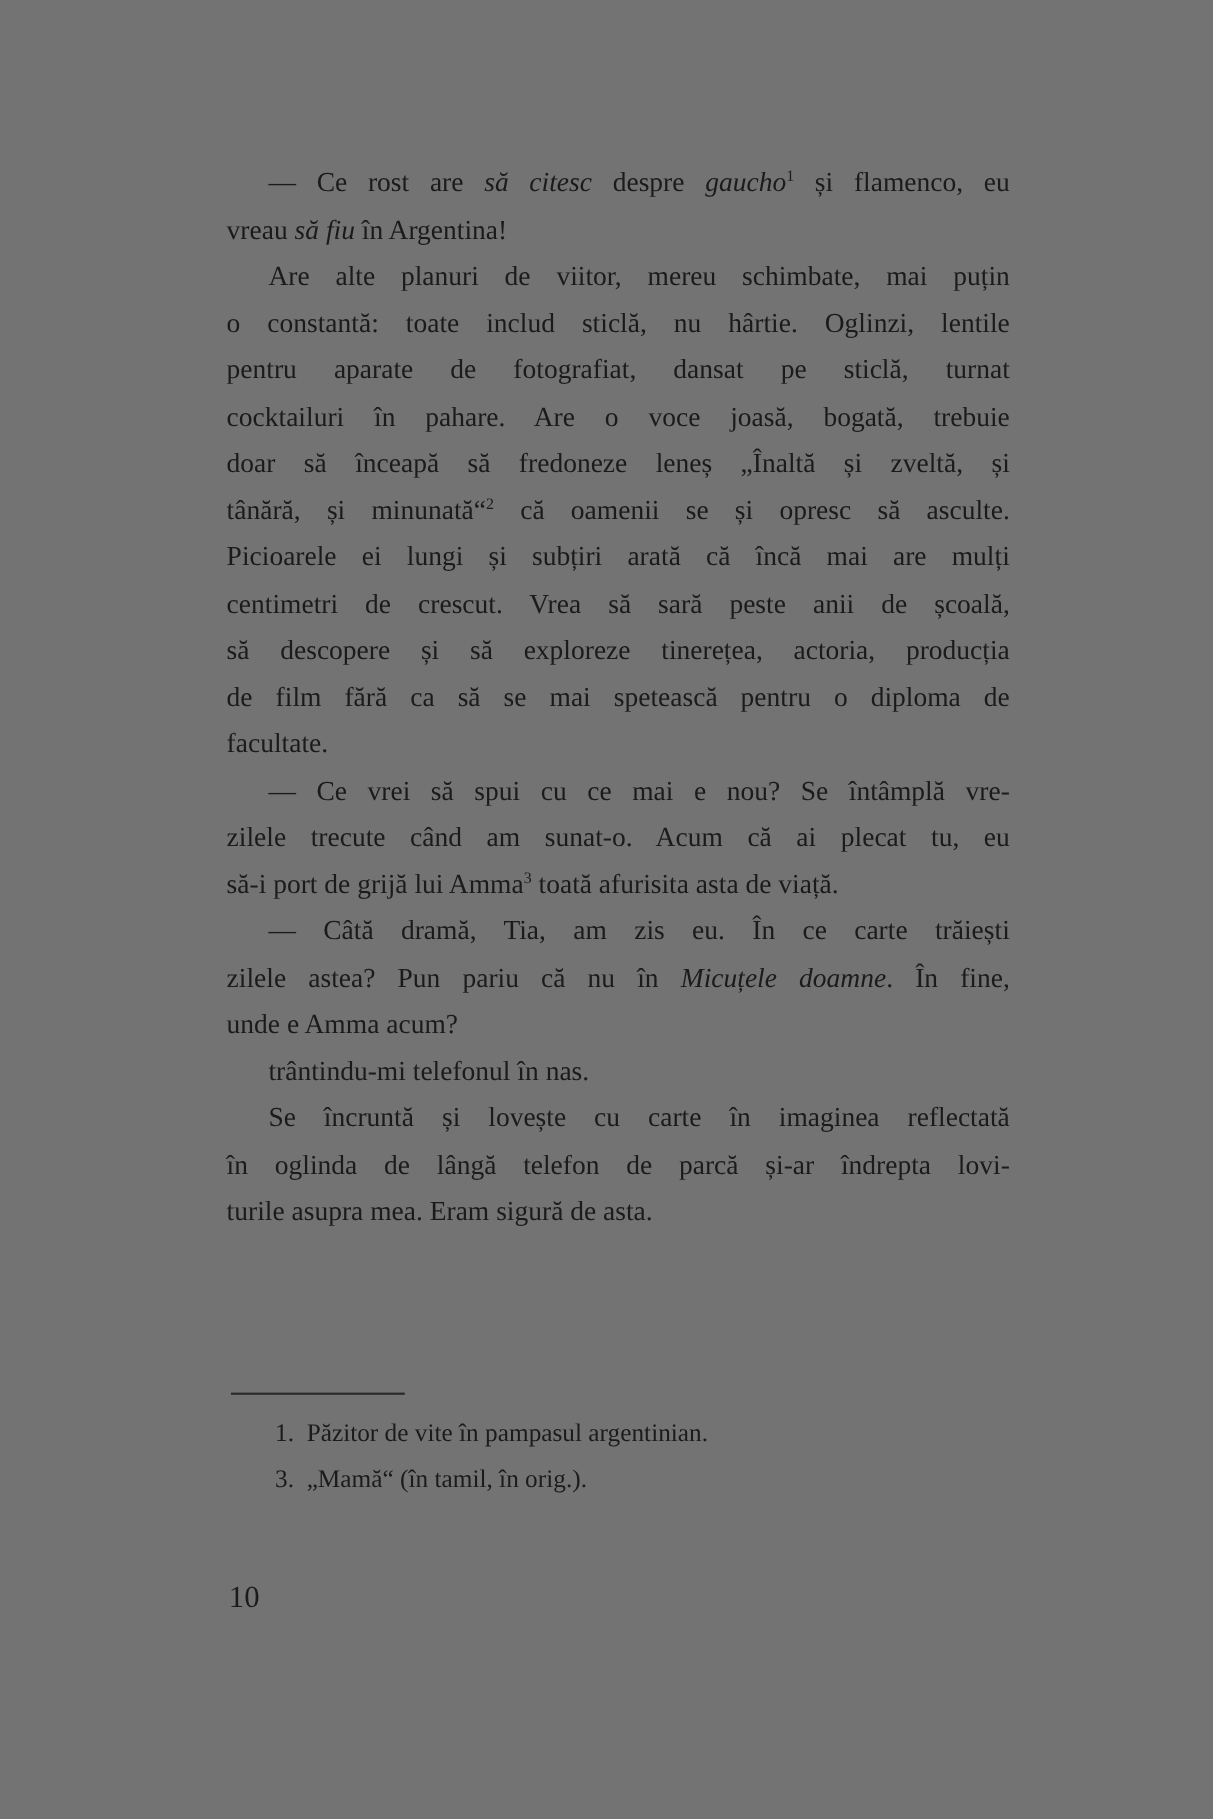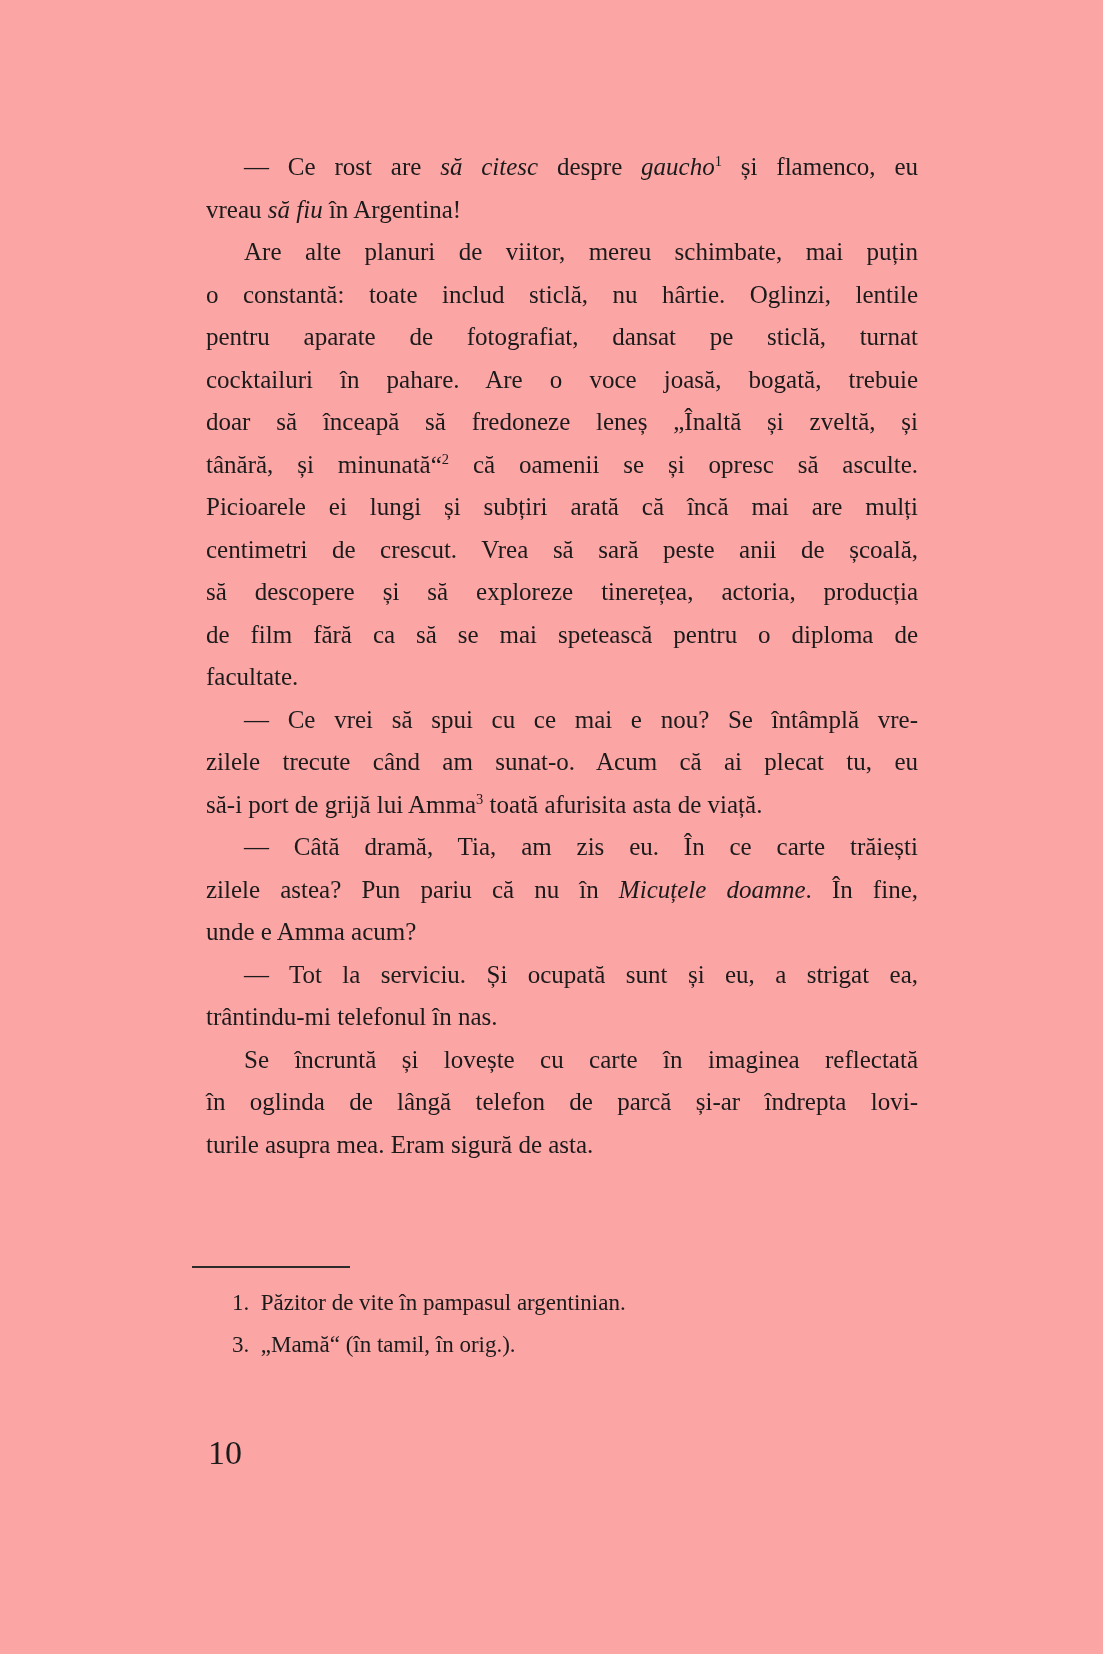--- a/index.html
+++ b/index.html
@@ -4,21 +4,21 @@
 <style>
   html, body {
     margin: 0;
     padding: 0;
     background: #ffffff;
   }
   .page {
     position: relative;
     width: 1103px;
     height: 1654px;
-    background: #fca5a5;
+    background: #737373;
     color: #1b1b1b;
     font-family: "Liberation Serif", "DejaVu Serif", serif;
     overflow: hidden;
   }
   .text-block {
     position: absolute;
     left: 206px;
     top: 146px;
     width: 712px;
     font-size: 25px;
@@ -29,21 +29,21 @@
     hyphens: none;
   }
   .line.full {
     text-align-last: justify;
   }
   .para .line:first-child {
     text-indent: 38px;
   }
   .footnote-area {
     position: absolute;
-    left: 192px;
+    left: 210px;
     top: 1258px;
     width: 712px;
   }
   .rule {
     width: 158px;
     height: 0;
     border-top: 2px solid #2b2b2b;
     margin: 8px 0 14px 0;
   }
   .footnotes {
@@ -59,21 +59,21 @@
     vertical-align: super;
     font-style: normal;
   }
   em {
     font-style: italic;
   }
   .page-number {
     position: absolute;
     left: 208px;
     top: 1432px;
-    font-size: 34px;
+    font-size: 28px;
     line-height: 42px;
   }
 </style>
 </head>
 <body>
 
 <div class="page">
   <div class="text-block" id="body-text">
       <div class="para">
         <div class="line full"><span>— Ce rost are </span><em>să citesc</em><span> despre </span><em>gaucho</em><sup>1</sup><span> și flamenco, eu</span></div>
@@ -96,21 +96,20 @@
         <div class="line full"><span>— Ce vrei să spui cu ce mai e nou? Se întâmplă vre-</span></div>
         <div class="line full"><span>zilele trecute când am sunat-o. Acum că ai plecat tu, eu</span></div>
         <div class="line"><span>să-i port de grijă lui Amma</span><sup>3</sup><span> toată afurisita asta de viață.</span></div>
       </div>
       <div class="para">
         <div class="line full"><span>— Câtă dramă, Tia, am zis eu. În ce carte trăiești</span></div>
         <div class="line full"><span>zilele astea? Pun pariu că nu în </span><em>Micuțele doamne</em><span>. În fine,</span></div>
         <div class="line"><span>unde e Amma acum?</span></div>
       </div>
       <div class="para">
-        <div class="line full"><span>— Tot la serviciu. Și ocupată sunt și eu, a strigat ea,</span></div>
         <div class="line"><span>trântindu-mi telefonul în nas.</span></div>
       </div>
       <div class="para">
         <div class="line full"><span>Se încruntă și lovește cu carte în imaginea reflectată</span></div>
         <div class="line full"><span>în oglinda de lângă telefon de parcă și-ar îndrepta lovi-</span></div>
         <div class="line"><span>turile asupra mea. Eram sigură de asta.</span></div>
       </div>
     </div>
   <div class="footnote-area">
     <div class="rule"></div>

